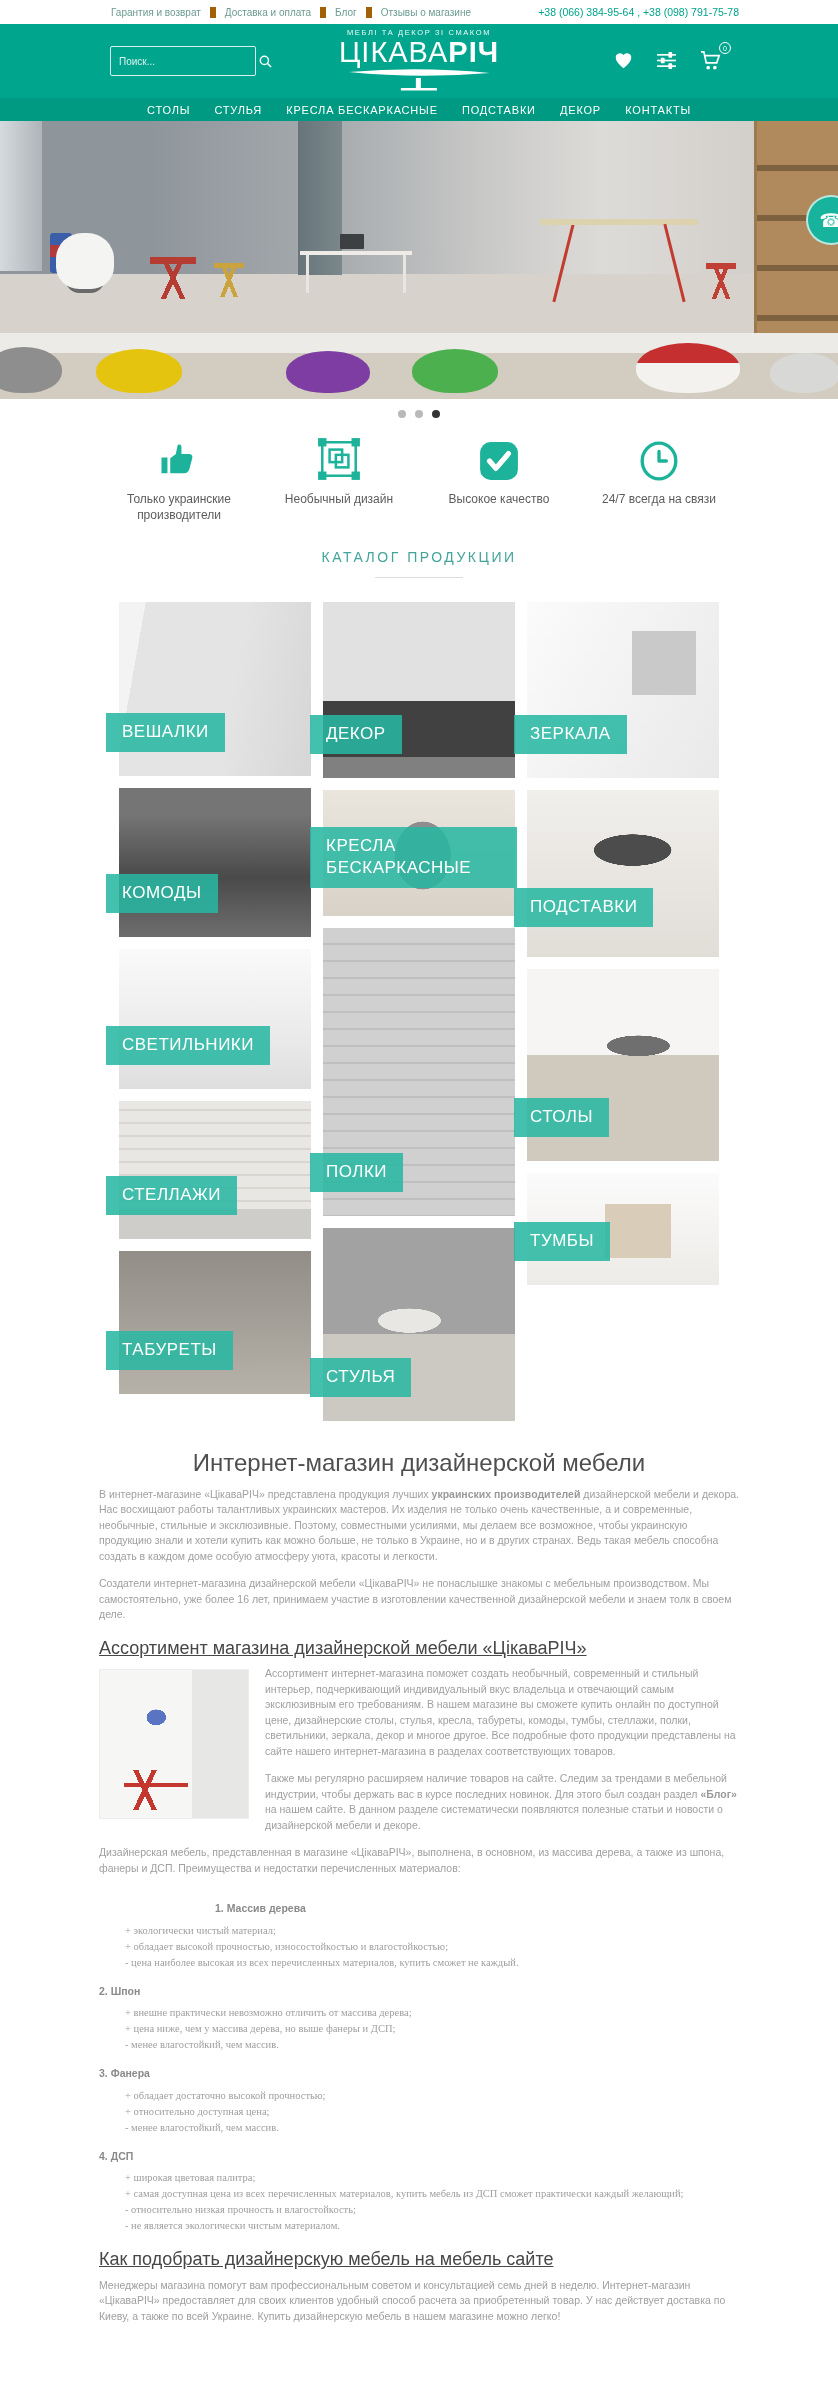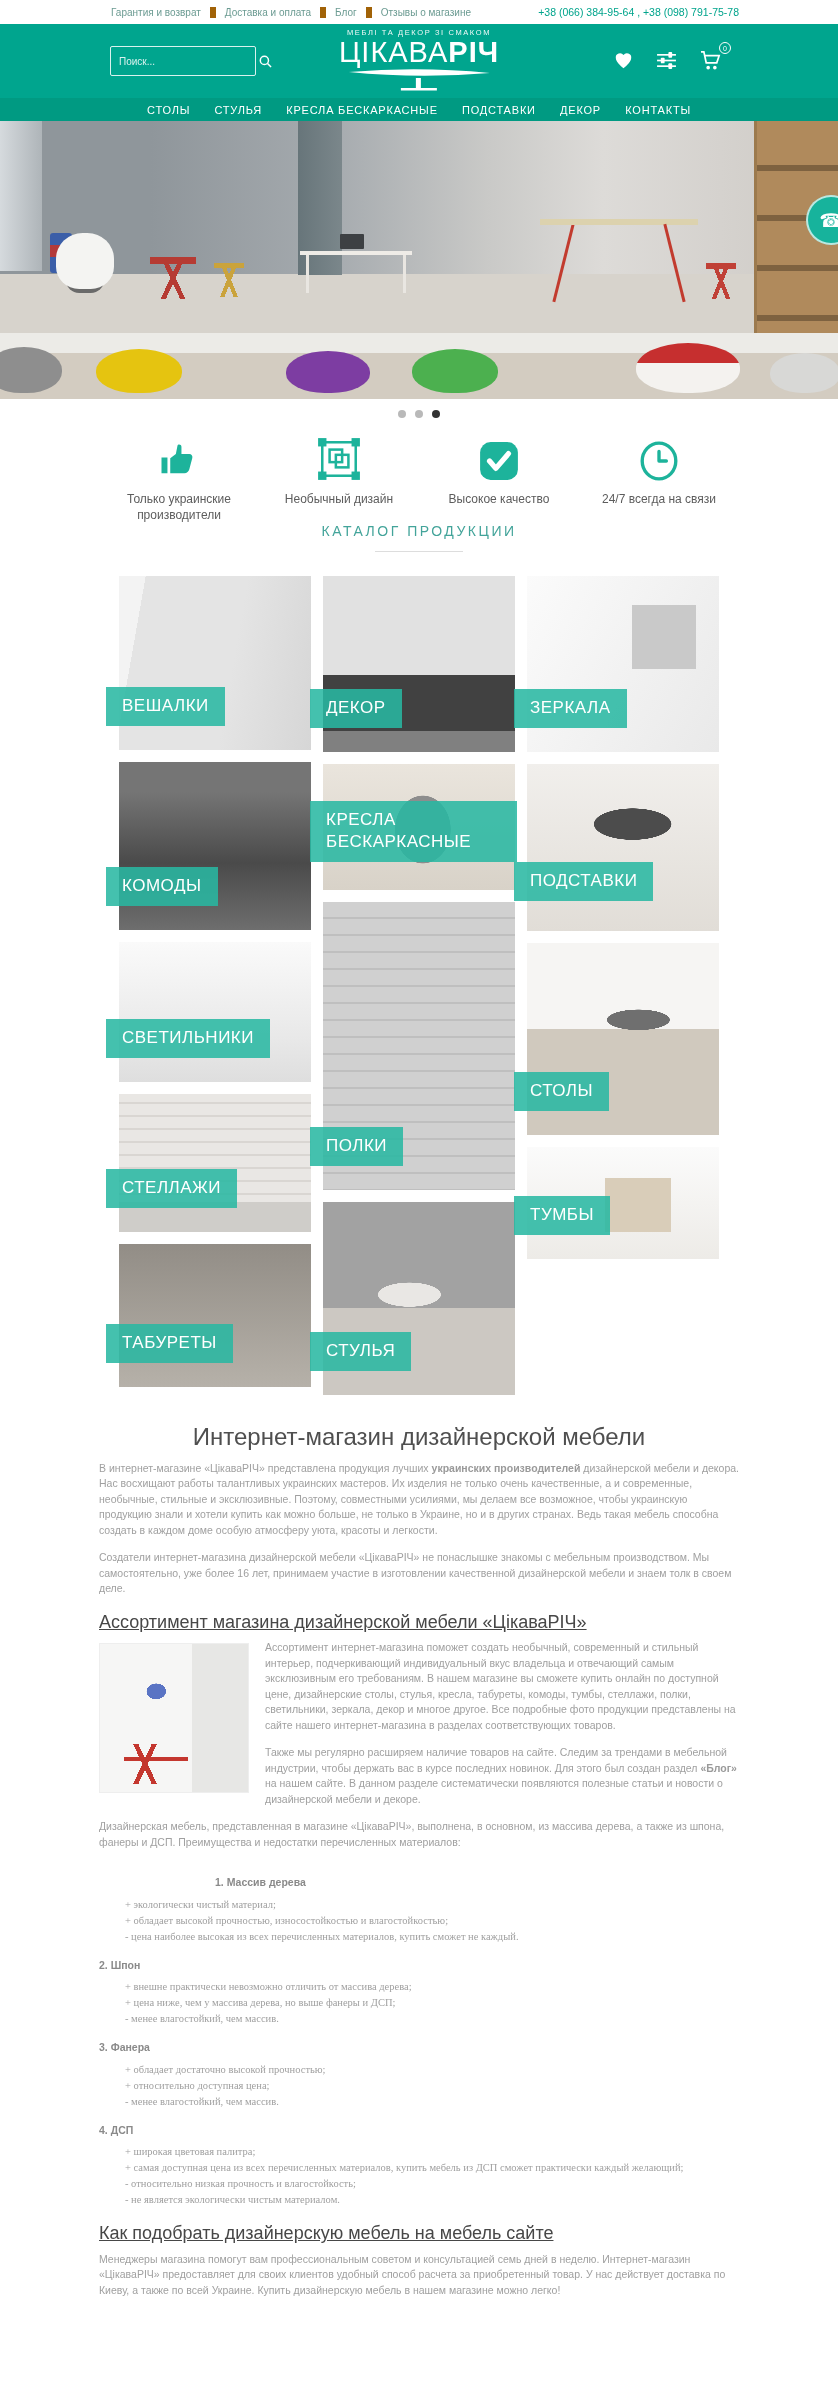--- a/index.html
+++ b/index.html
@@ -77,29 +77,29 @@
   .dot.active { background:#333; }
 
   
   .features { margin-top:8px; }
   .features .container { display:flex; }
   .feature { flex:1; text-align:center; padding:0 10px; }
   .f-icon { height:52px; display:flex; align-items:flex-end; justify-content:center; margin-bottom:9px; }
   .f-label { font-size:12px; color:#5c5c5c; line-height:1.35; }
 
   
-  .cat-head { text-align:center; }
+  .cat-head { text-align:center; margin-top:26px; }
   .cat-title { font-size:14px; letter-spacing:2.5px; color:#43a49a; font-weight:normal; }
   .cat-divider { width:88px; height:1px; background:#ddd; margin:12px auto 0; }
   .grid { width:600px; margin:24px auto 0; display:flex; gap:12px; }
   .gcol { display:flex; flex-direction:column; gap:12px; width:192px; }
   .tile { position:relative; width:192px; cursor:pointer; }
   .tile-label { position:absolute; left:-13px; bottom:24px; background:rgba(40,184,162,.87); color:#fff; font-size:17px; letter-spacing:.5px; padding:8px 16px; line-height:1.35; }
   .t-veshalki { height:174px; background:linear-gradient(100deg,#f3f3f3 0 12%,#e4e4e4 12% 58%,#d6d6d6),#e4e4e4; }
-  .t-komody { height:168px; background:linear-gradient(180deg,#757575 0 18%,#4a4a4a 60%,#6e6e6e); }
+  .t-komody { height:149px; background:linear-gradient(180deg,#757575 0 18%,#4a4a4a 60%,#6e6e6e); }
   .t-svetilniki { height:140px; background:linear-gradient(180deg,#fafafa,#e8e8e8 70%,#dedede); }
   .t-stellazhi { height:138px; background:linear-gradient(180deg,rgba(0,0,0,0) 0 78%,#cfcdc9 78%),repeating-linear-gradient(0deg,#e9e7e4 0 11px,#d9d6d2 11px 13px); }
   .t-taburety { height:143px; background:linear-gradient(180deg,#928d86,#b6b1a9); }
   .t-dekor { height:176px; background:linear-gradient(180deg,#e1e1e1 0 56%,#414141 56% 88%,#808080 88%); }
   .t-kresla { height:126px; background:radial-gradient(ellipse 46px 56px at 52% 52%,#8d8d8d 0 60%,rgba(0,0,0,0) 61%),linear-gradient(180deg,#eae5dd,#d8d2c8); }
   .t-polki { height:288px; background:repeating-linear-gradient(180deg,#d0d0d0 0 15px,#bfbfbf 15px 17px); }
   .t-stulya { height:193px; background:radial-gradient(ellipse 52px 20px at 45% 48%,#e9e7e4 0 60%,rgba(0,0,0,0) 61%),linear-gradient(180deg,#a2a2a2 0 55%,#ccc8c2 55%); }
   .t-zerkala { height:176px; background:linear-gradient(#c9c9c9,#c9c9c9) 82% 26%/64px 64px no-repeat,linear-gradient(120deg,#fbfbfb,#e9e9e9); }
   .t-podstavki { height:167px; background:radial-gradient(ellipse 64px 26px at 55% 36%,#4c4c4c 0 60%,rgba(0,0,0,0) 61%),linear-gradient(180deg,#f1efec,#e1ddd7);text-align:right; }
   .t-skami { height:190px; background:linear-gradient(#4c4c4c,#4c4c4c) 24% 38%/104px 9px no-repeat,linear-gradient(180deg,#f4f4f4 0 52%,#cac7c2 52%); }

